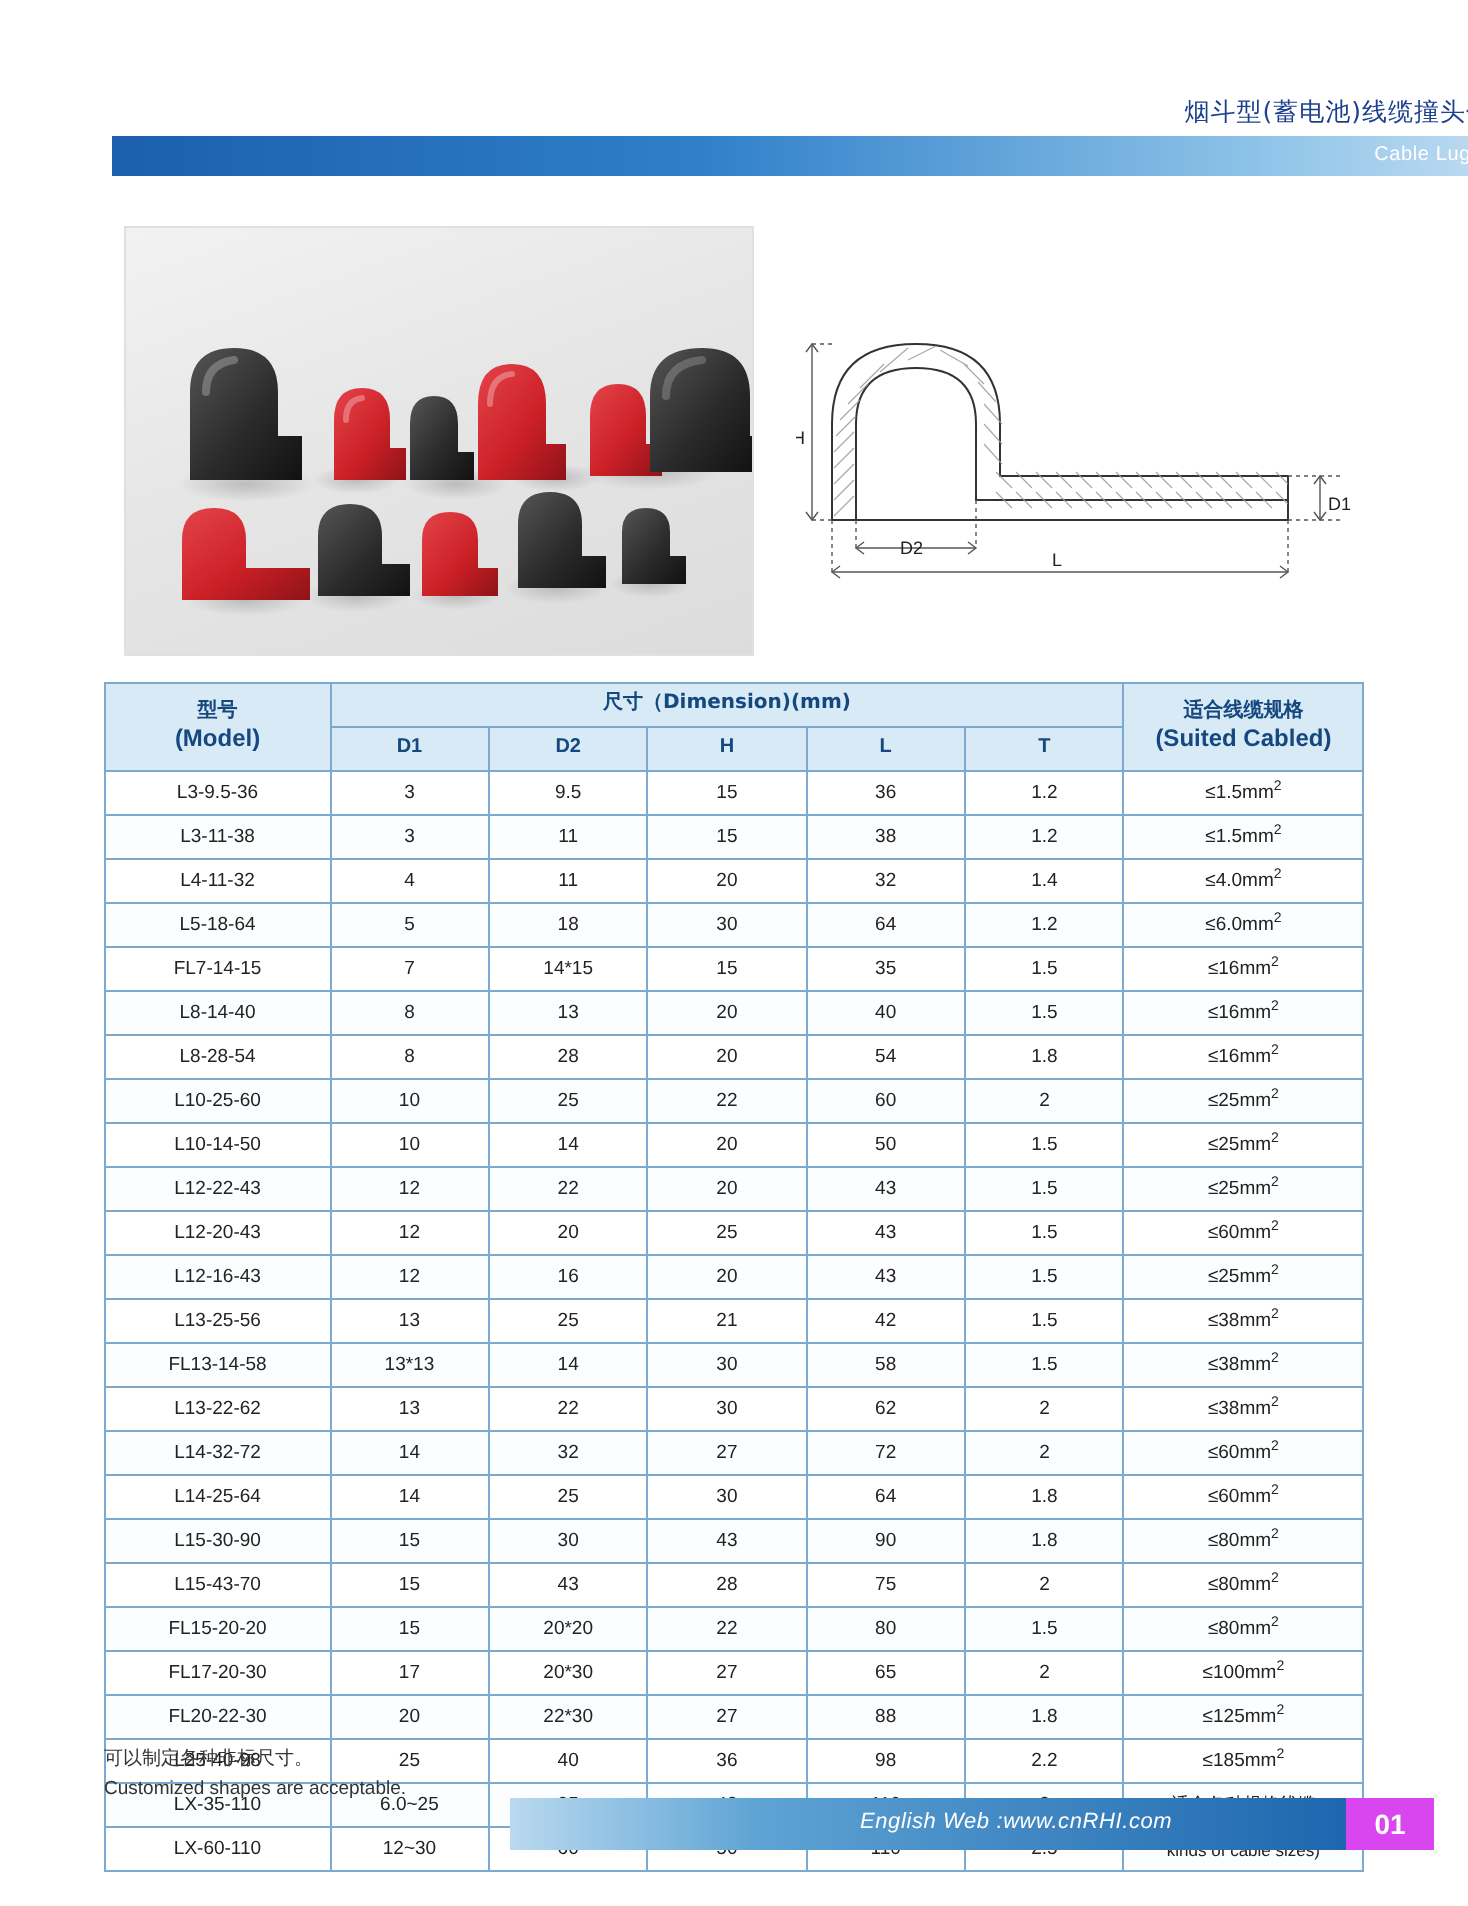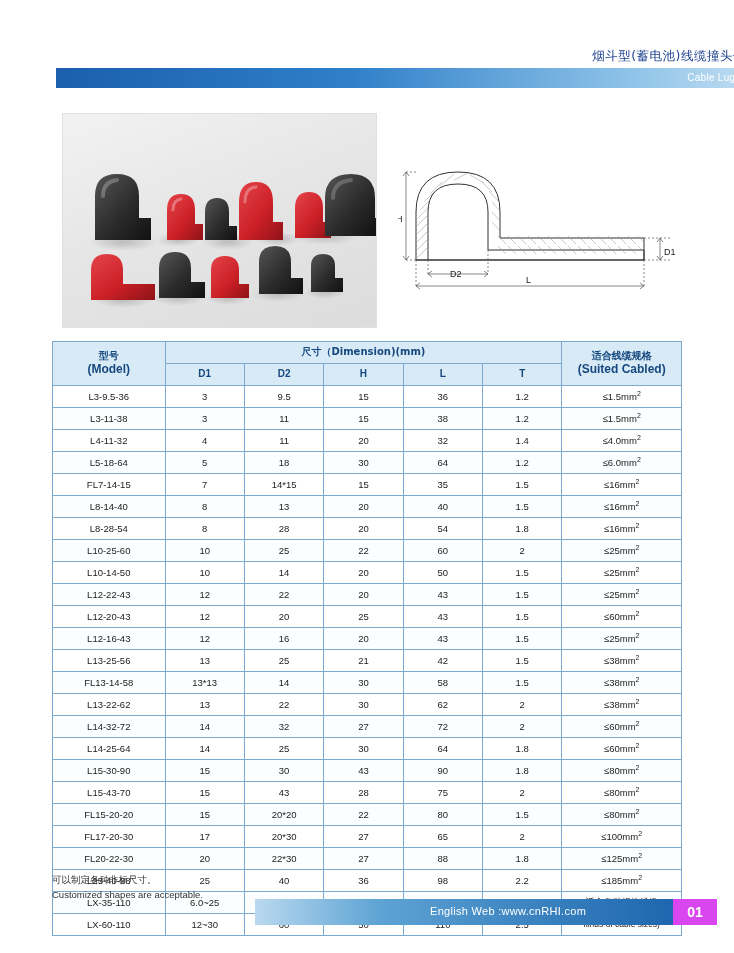--- a/index.html
+++ b/index.html
@@ -124,20 +124,21 @@
     left: 255px; top: 0;
     width: 418px; height: 26px;
     background: linear-gradient(to right, #b9d9ef 0%, #5da3d4 30%, #1e66ae 100%);
   }
   .footer-text {
     position: absolute;
     left: 430px; top: 6px;
     font-size: 11px;
     color: #ffffff;
     letter-spacing: 0.3px;
+    font-style: italic;
   }
   .footer-page {
     position: absolute;
     left: 673px; top: 0;
     width: 44px; height: 26px;
     background: #d946ef;
     color: #ffffff;
     font-size: 14px;
     text-align: center;
     line-height: 26px;

